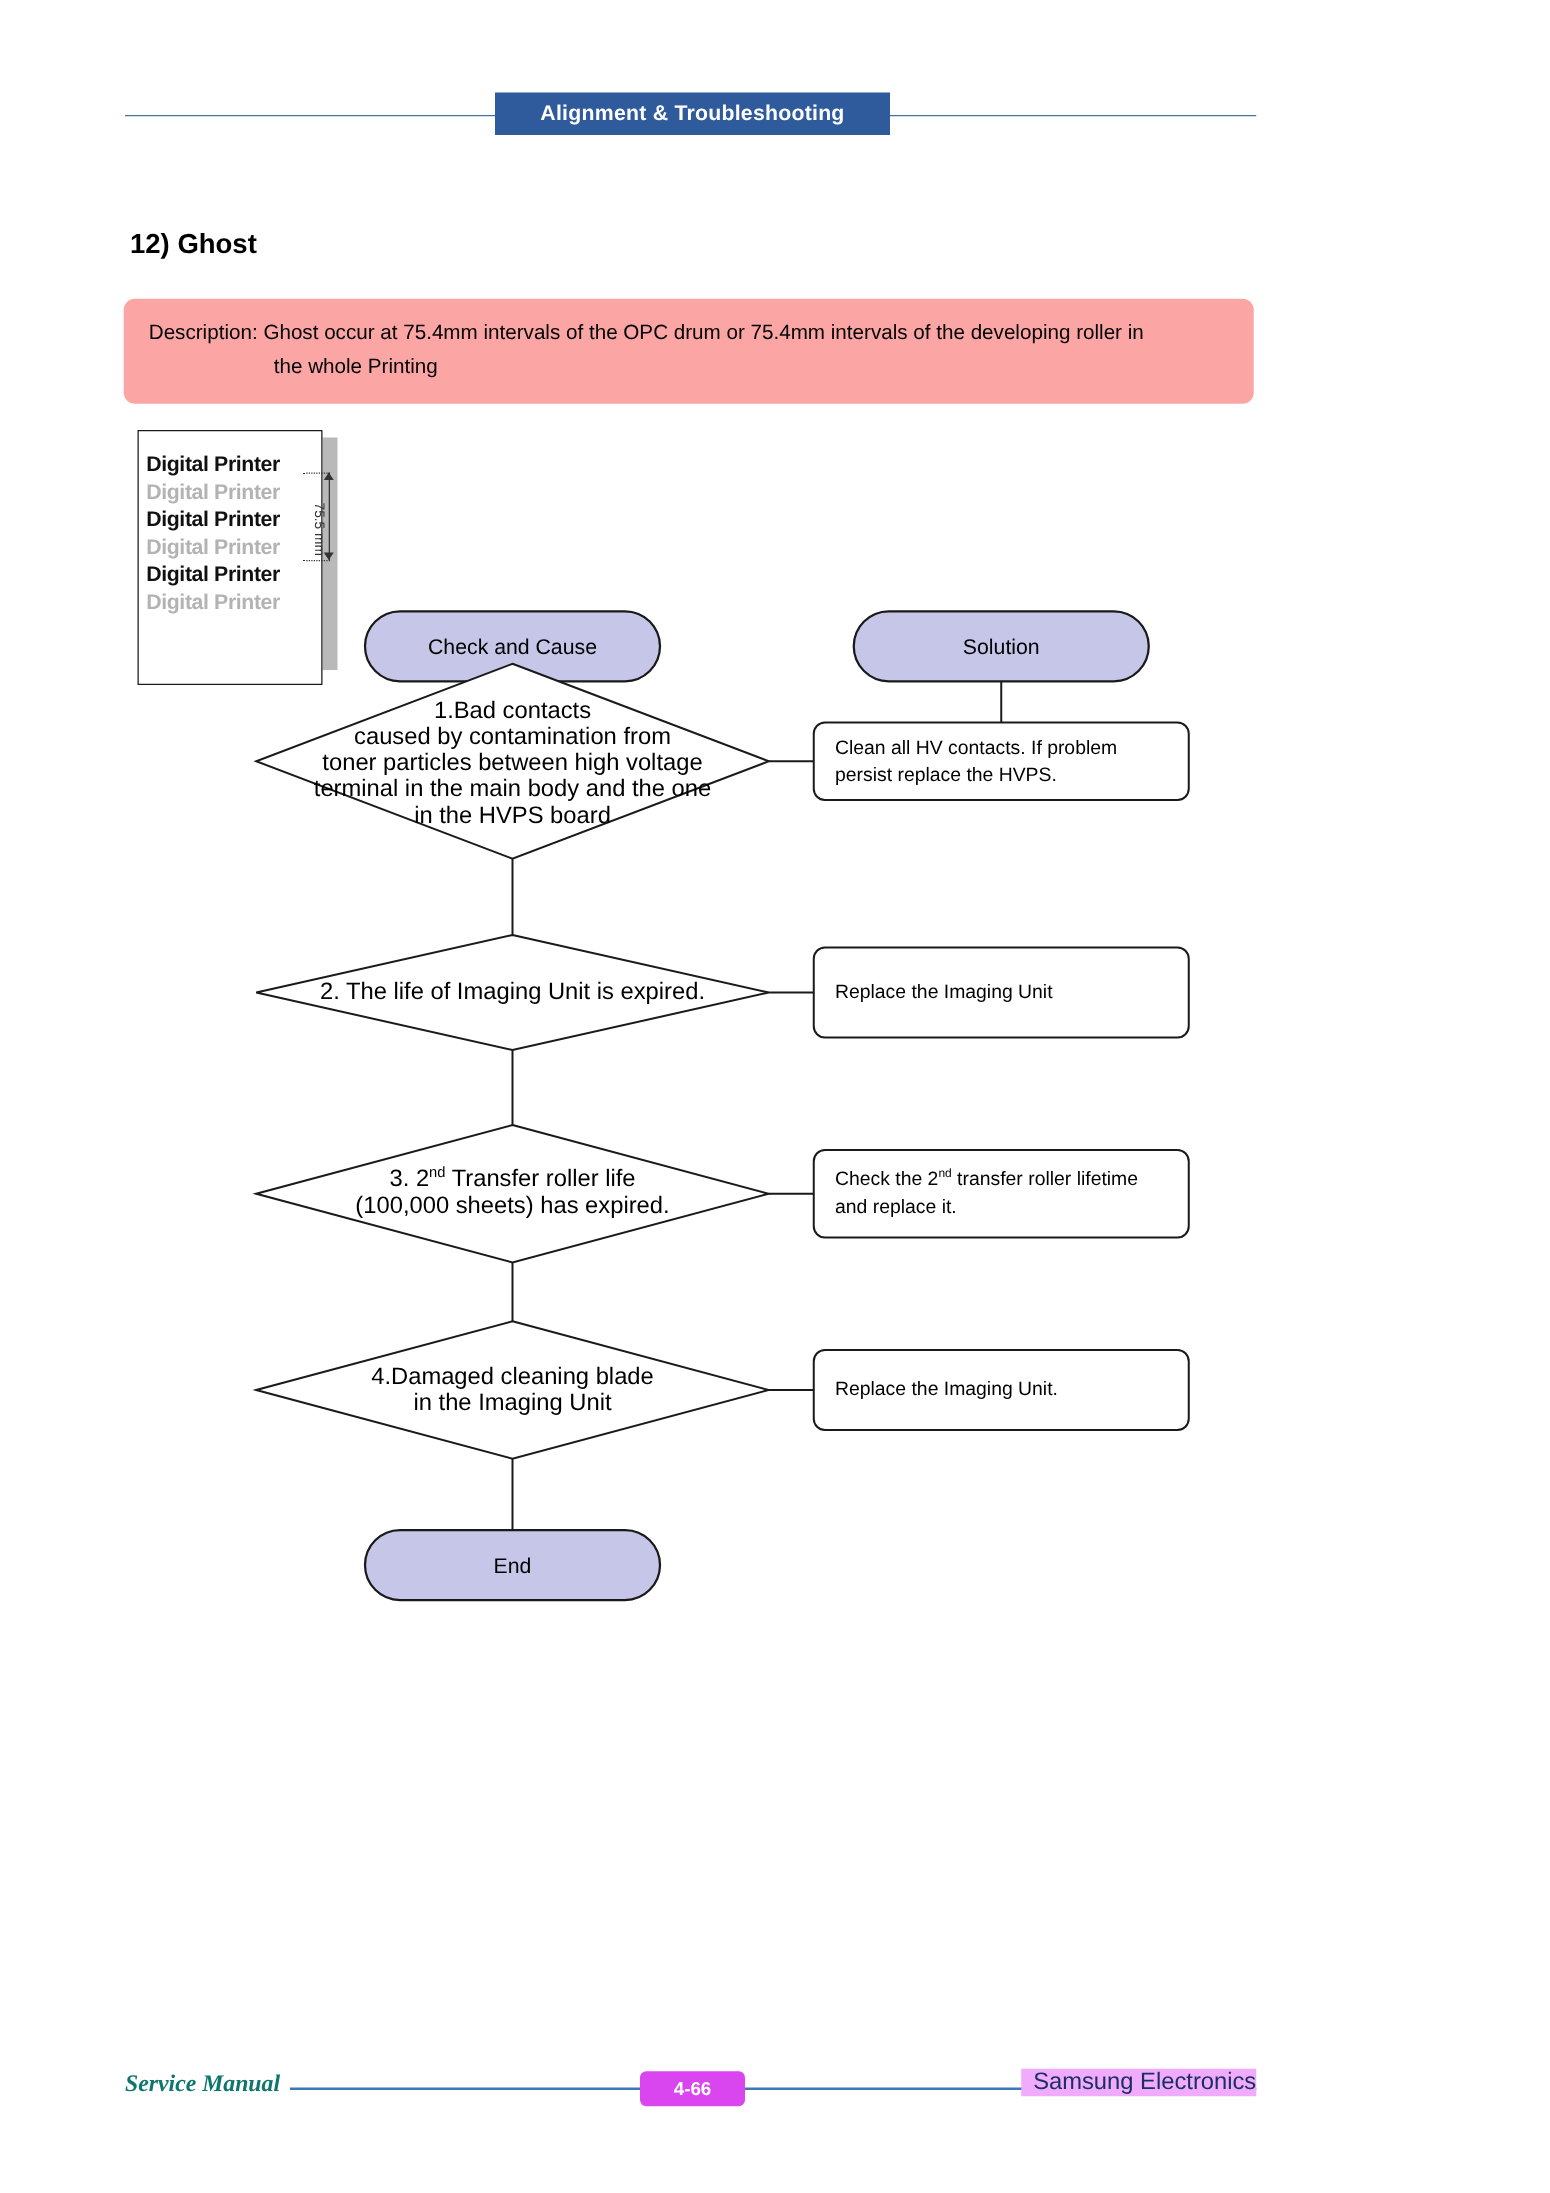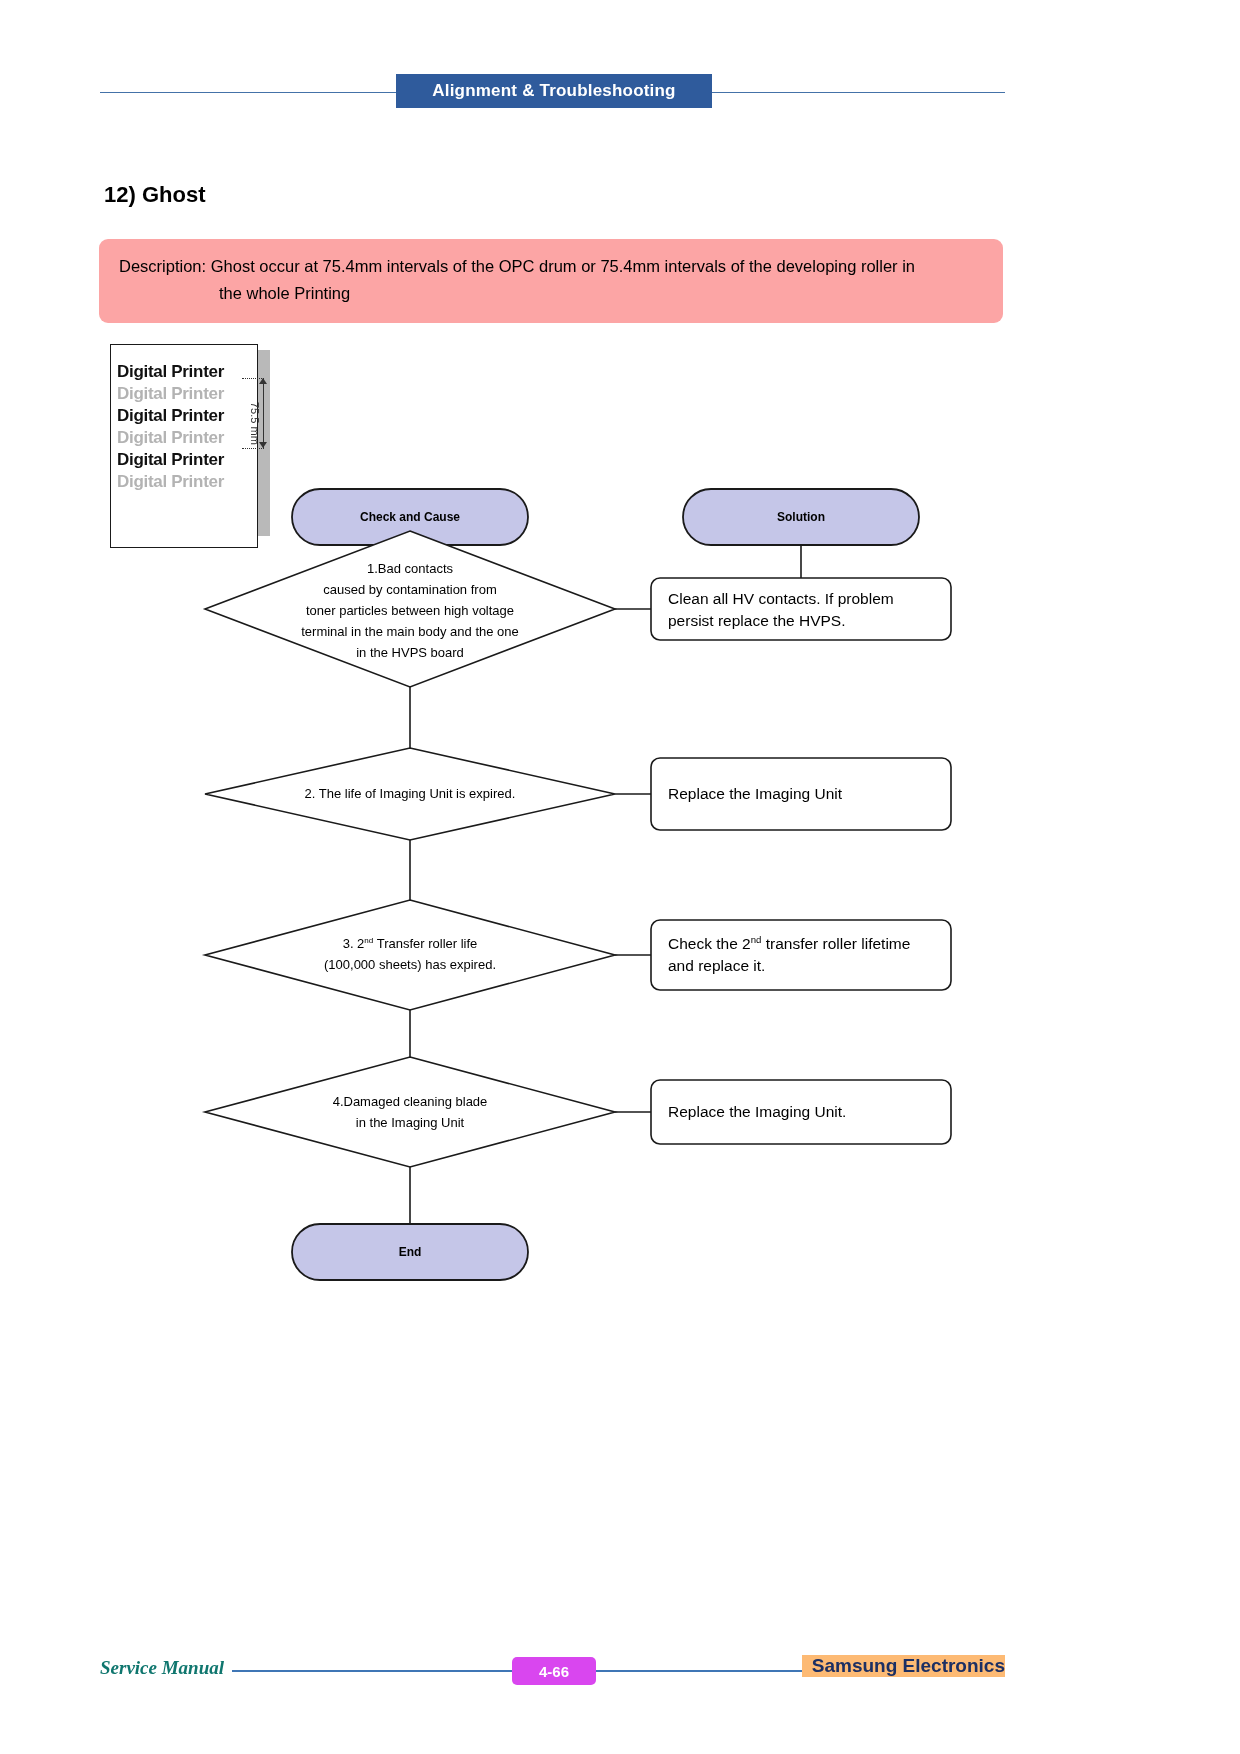--- a/index.html
+++ b/index.html
@@ -147,29 +147,29 @@
     position: absolute;
     left: 0; top: 0;
     width: 1240px; height: 1754px;
     pointer-events: none;
   }
   .flow svg { display: block; }
 
   .node-label {
     position: absolute;
     text-align: center;
-    font-size: 13px;
+    font-size: 19px;
     line-height: 21px;
     color: #000;
     pointer-events: auto;
   }
 
   .pill-label {
-    font-size: 12px;
-    font-weight: bold;
+    font-size: 17px;
+    font-weight: normal;
   }
 
   .box-label {
     position: absolute;
     font-size: 15.5px;
     line-height: 22px;
     text-align: left;
     pointer-events: auto;
   }
 
@@ -208,23 +208,23 @@
     font-size: 15px;
     font-weight: bold;
     display: flex;
     align-items: center;
     justify-content: center;
   }
   .footer-right {
     position: absolute;
     right: 235px; top: 25px;
     font-size: 19px;
-    font-weight: bold;
+    font-weight: normal;
     color: #1c2f63;
-    background: #fdba74;
+    background: #f0abfc;
     padding-left: 10px;
     white-space: nowrap;
   }
 </style>
 </head>
 <body>
 
 <div class="page-header">
   <div class="header-rule"></div>
   <div class="header-banner">Alignment &amp; Troubleshooting</div>

